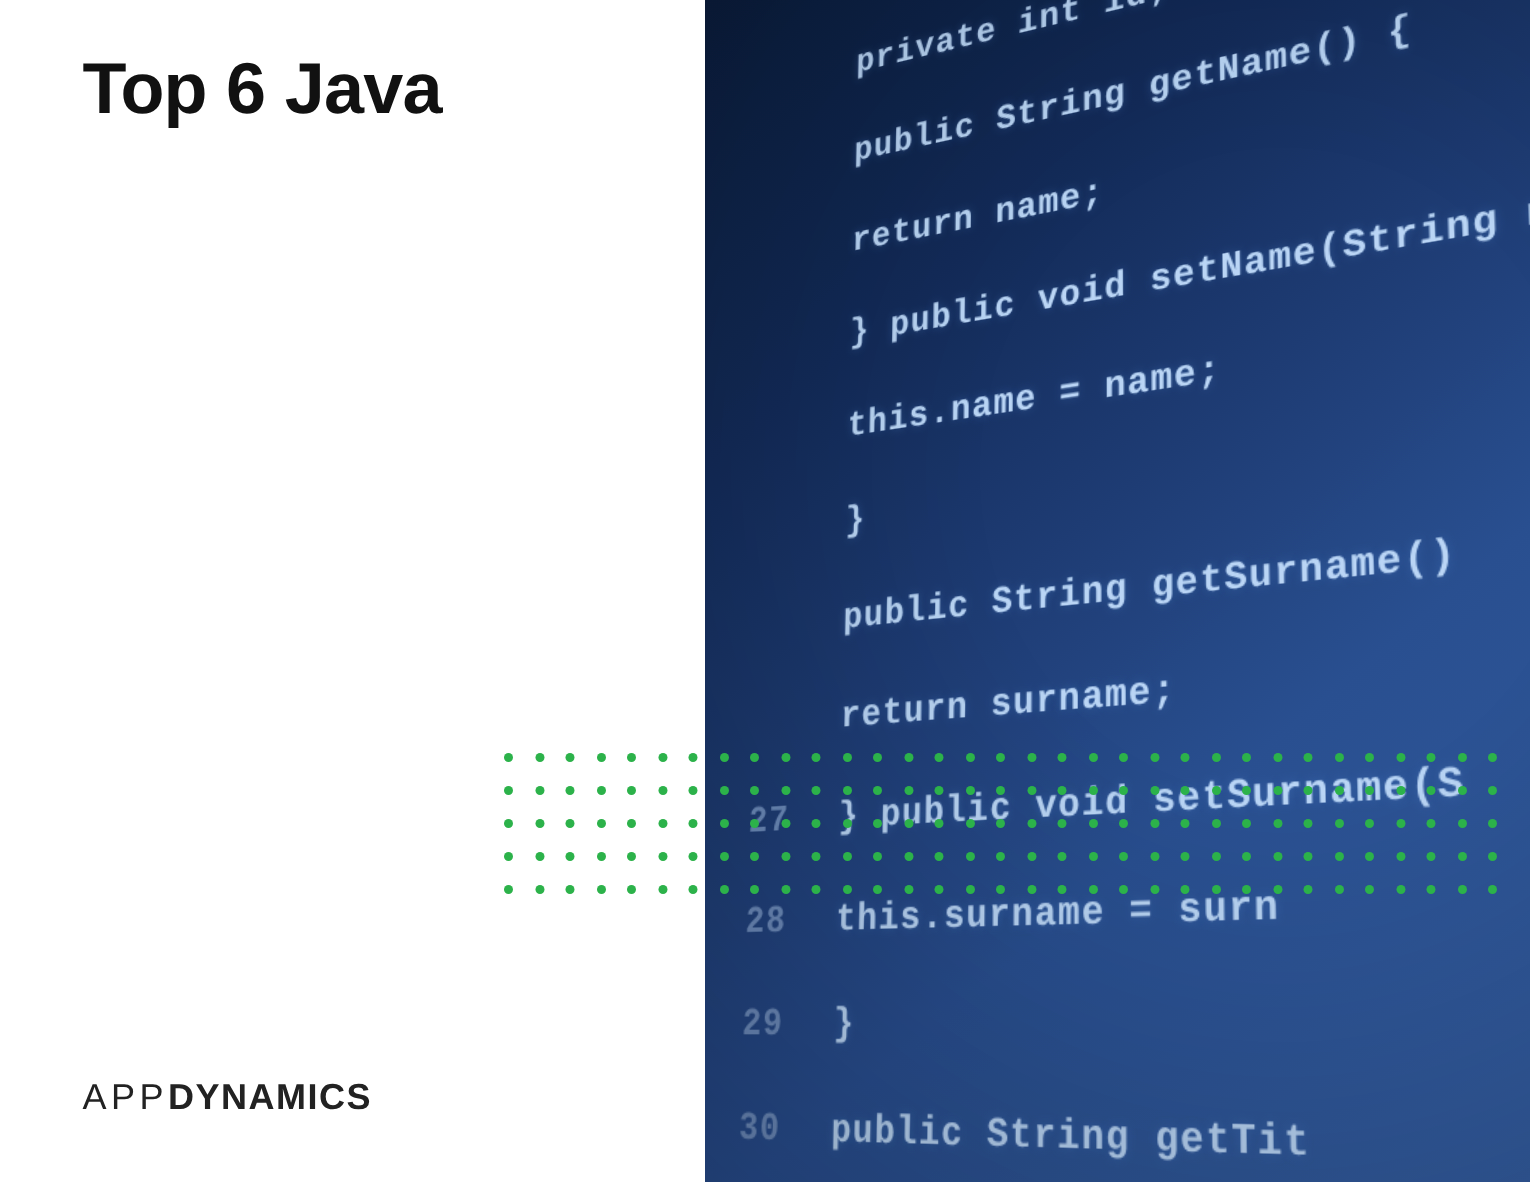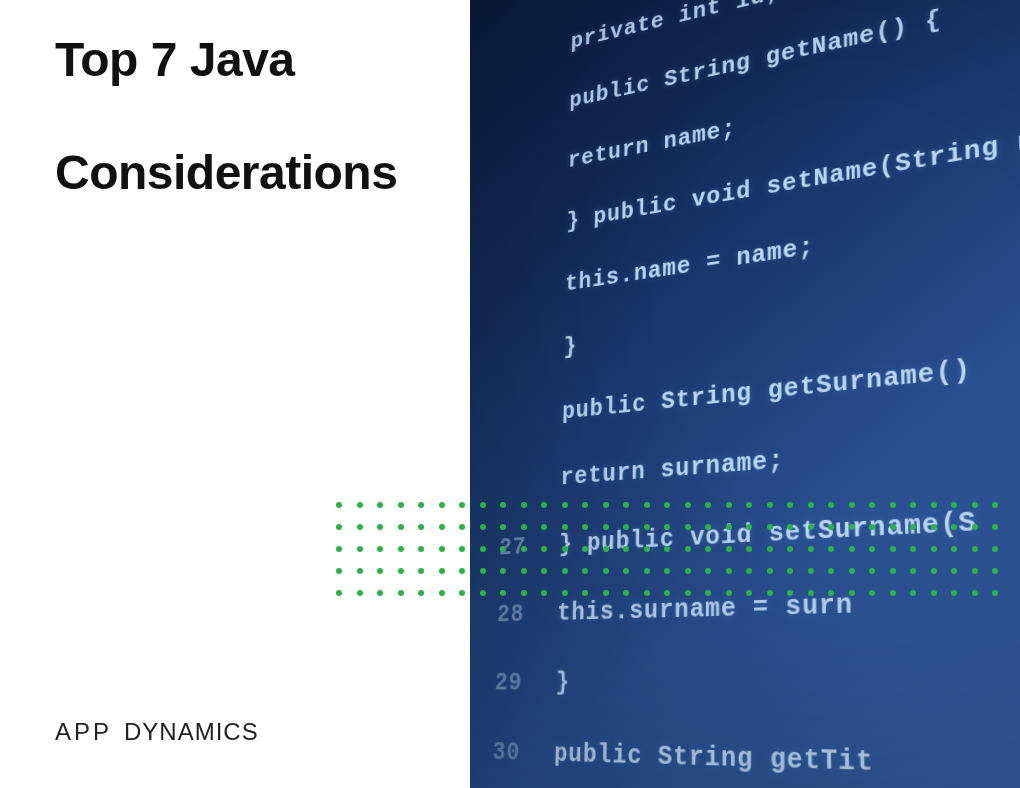--- a/index.html
+++ b/index.html
@@ -27,21 +27,21 @@
   }
   .logo {
     position: absolute;
     left: 55px;
     bottom: 42px;
     font-size: 24px;
     letter-spacing: 2px;
     color: #222;
     font-weight: 400;
   }
-  .logo .bold { font-weight: 400; letter-spacing: 1px; margin-left: 12px; }
+  .logo .bold { font-weight: 700; letter-spacing: 1px; }
   .logo .lead { font-weight: 300; letter-spacing: 3px; }
   .code-panel {
     position: absolute;
     top: 0; right: 0; bottom: 0;
     width: 550px;
     background: linear-gradient(140deg, #0b1c3a 0%, #142a55 25%, #1f3b6f 45%, #2a4d8a 65%, #355b9a 100%);
     overflow: hidden;
     filter: saturate(1.05) brightness(1.02);
   }
   .code-lines {
@@ -151,23 +151,22 @@
           <span class="txt">public String getTit</span>
         </div>
         <div class="ln">
           <span class="num">31</span>
         </div>
       </div>
     <div class="code-vignette"></div>
   </div>
 
   <h1 class="title">
-    <span>Top 7 Java</span><br>
+    <span>Top 6 Java</span><br>
     <br>
-    <span>Considerations</span>
   </h1>
 
   <div class="dot-grid" id="dot-grid">
       <div class="dot" style="background: rgb(44, 178, 74);"></div>
       <div class="dot" style="background: rgb(44, 178, 74);"></div>
       <div class="dot" style="background: rgb(44, 178, 74);"></div>
       <div class="dot" style="background: rgb(44, 178, 74);"></div>
       <div class="dot" style="background: rgb(44, 178, 74);"></div>
       <div class="dot" style="background: rgb(44, 178, 74);"></div>
       <div class="dot" style="background: rgb(44, 178, 74);"></div>

